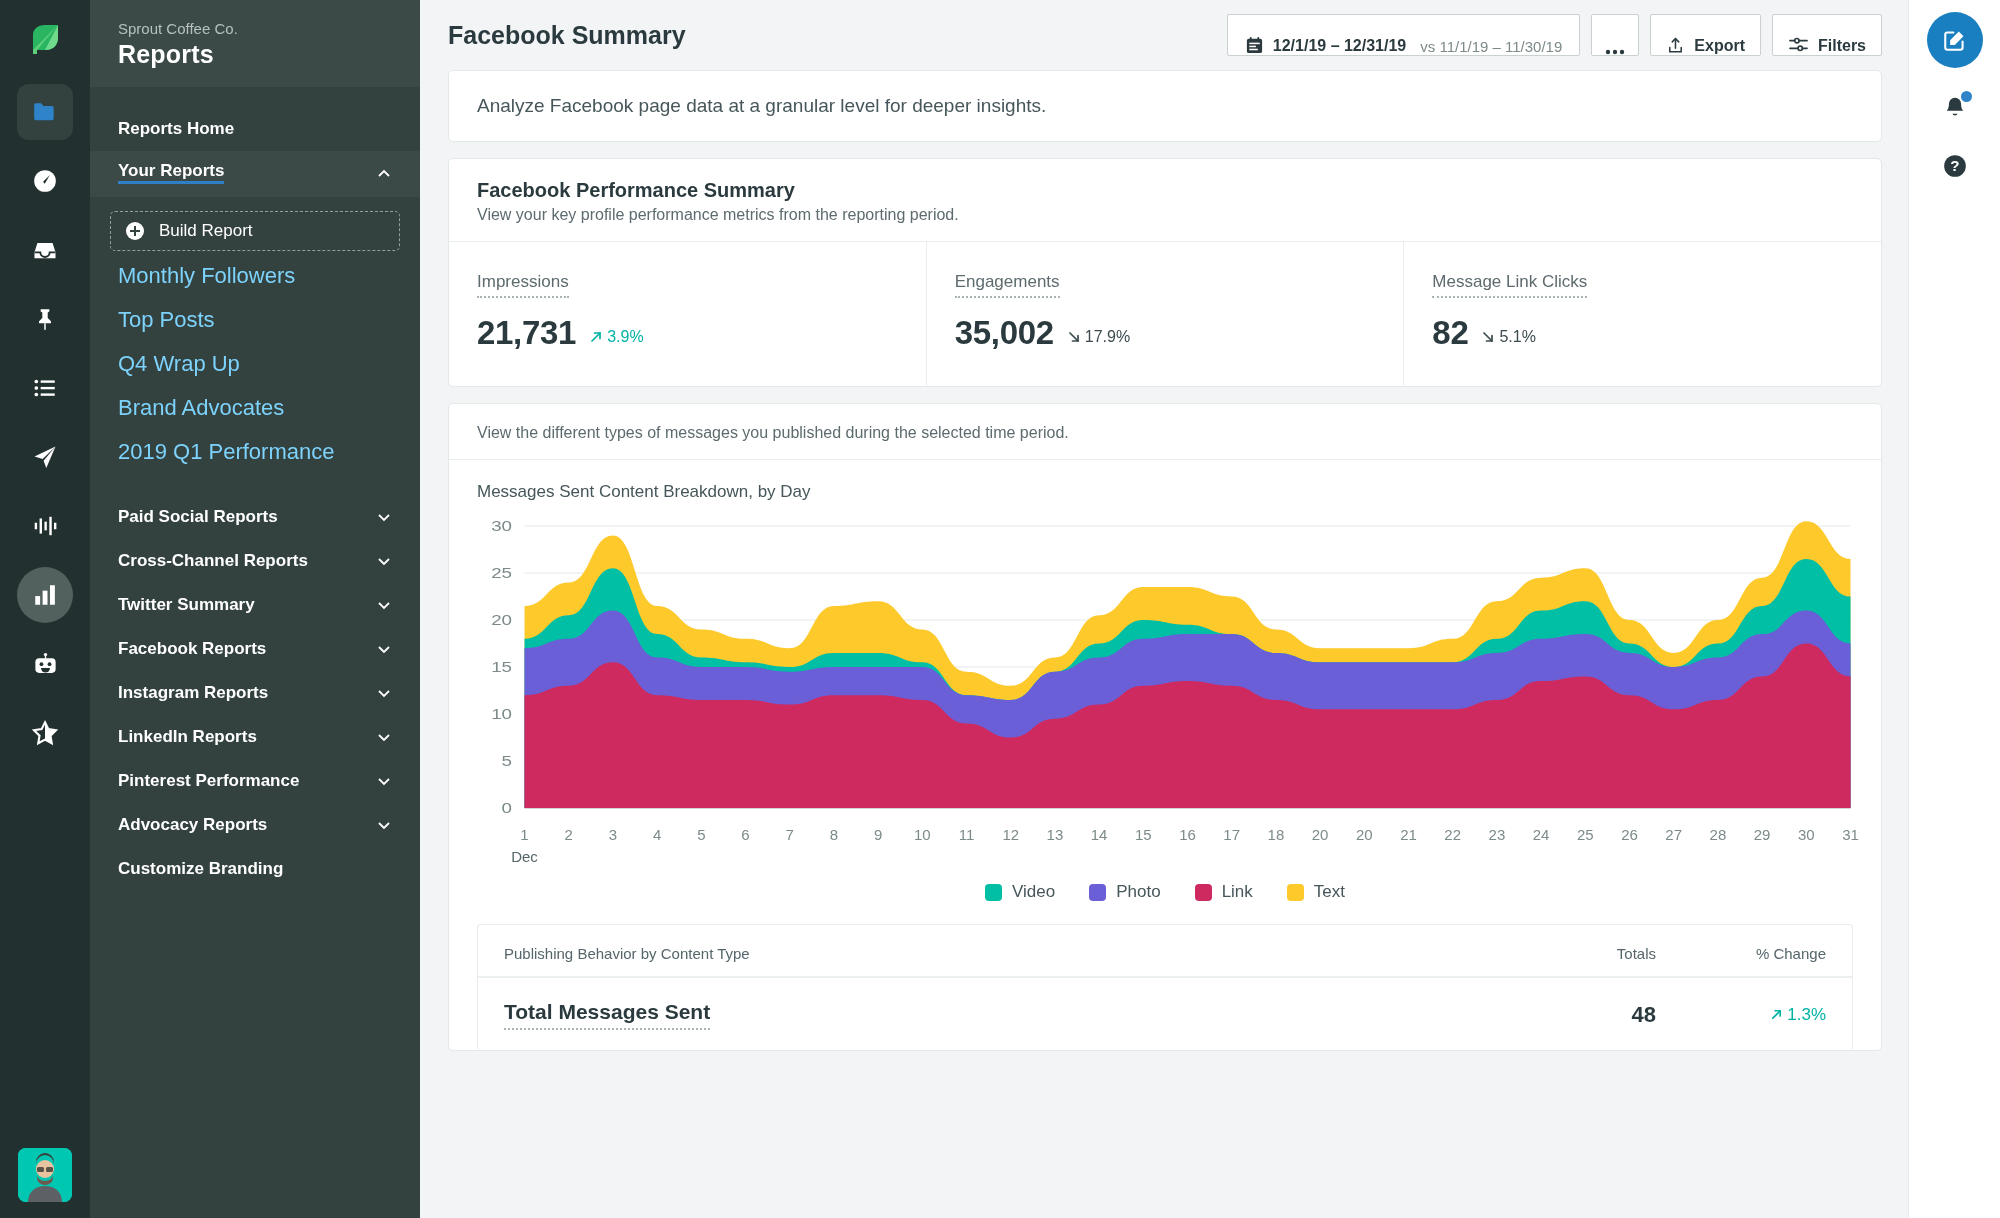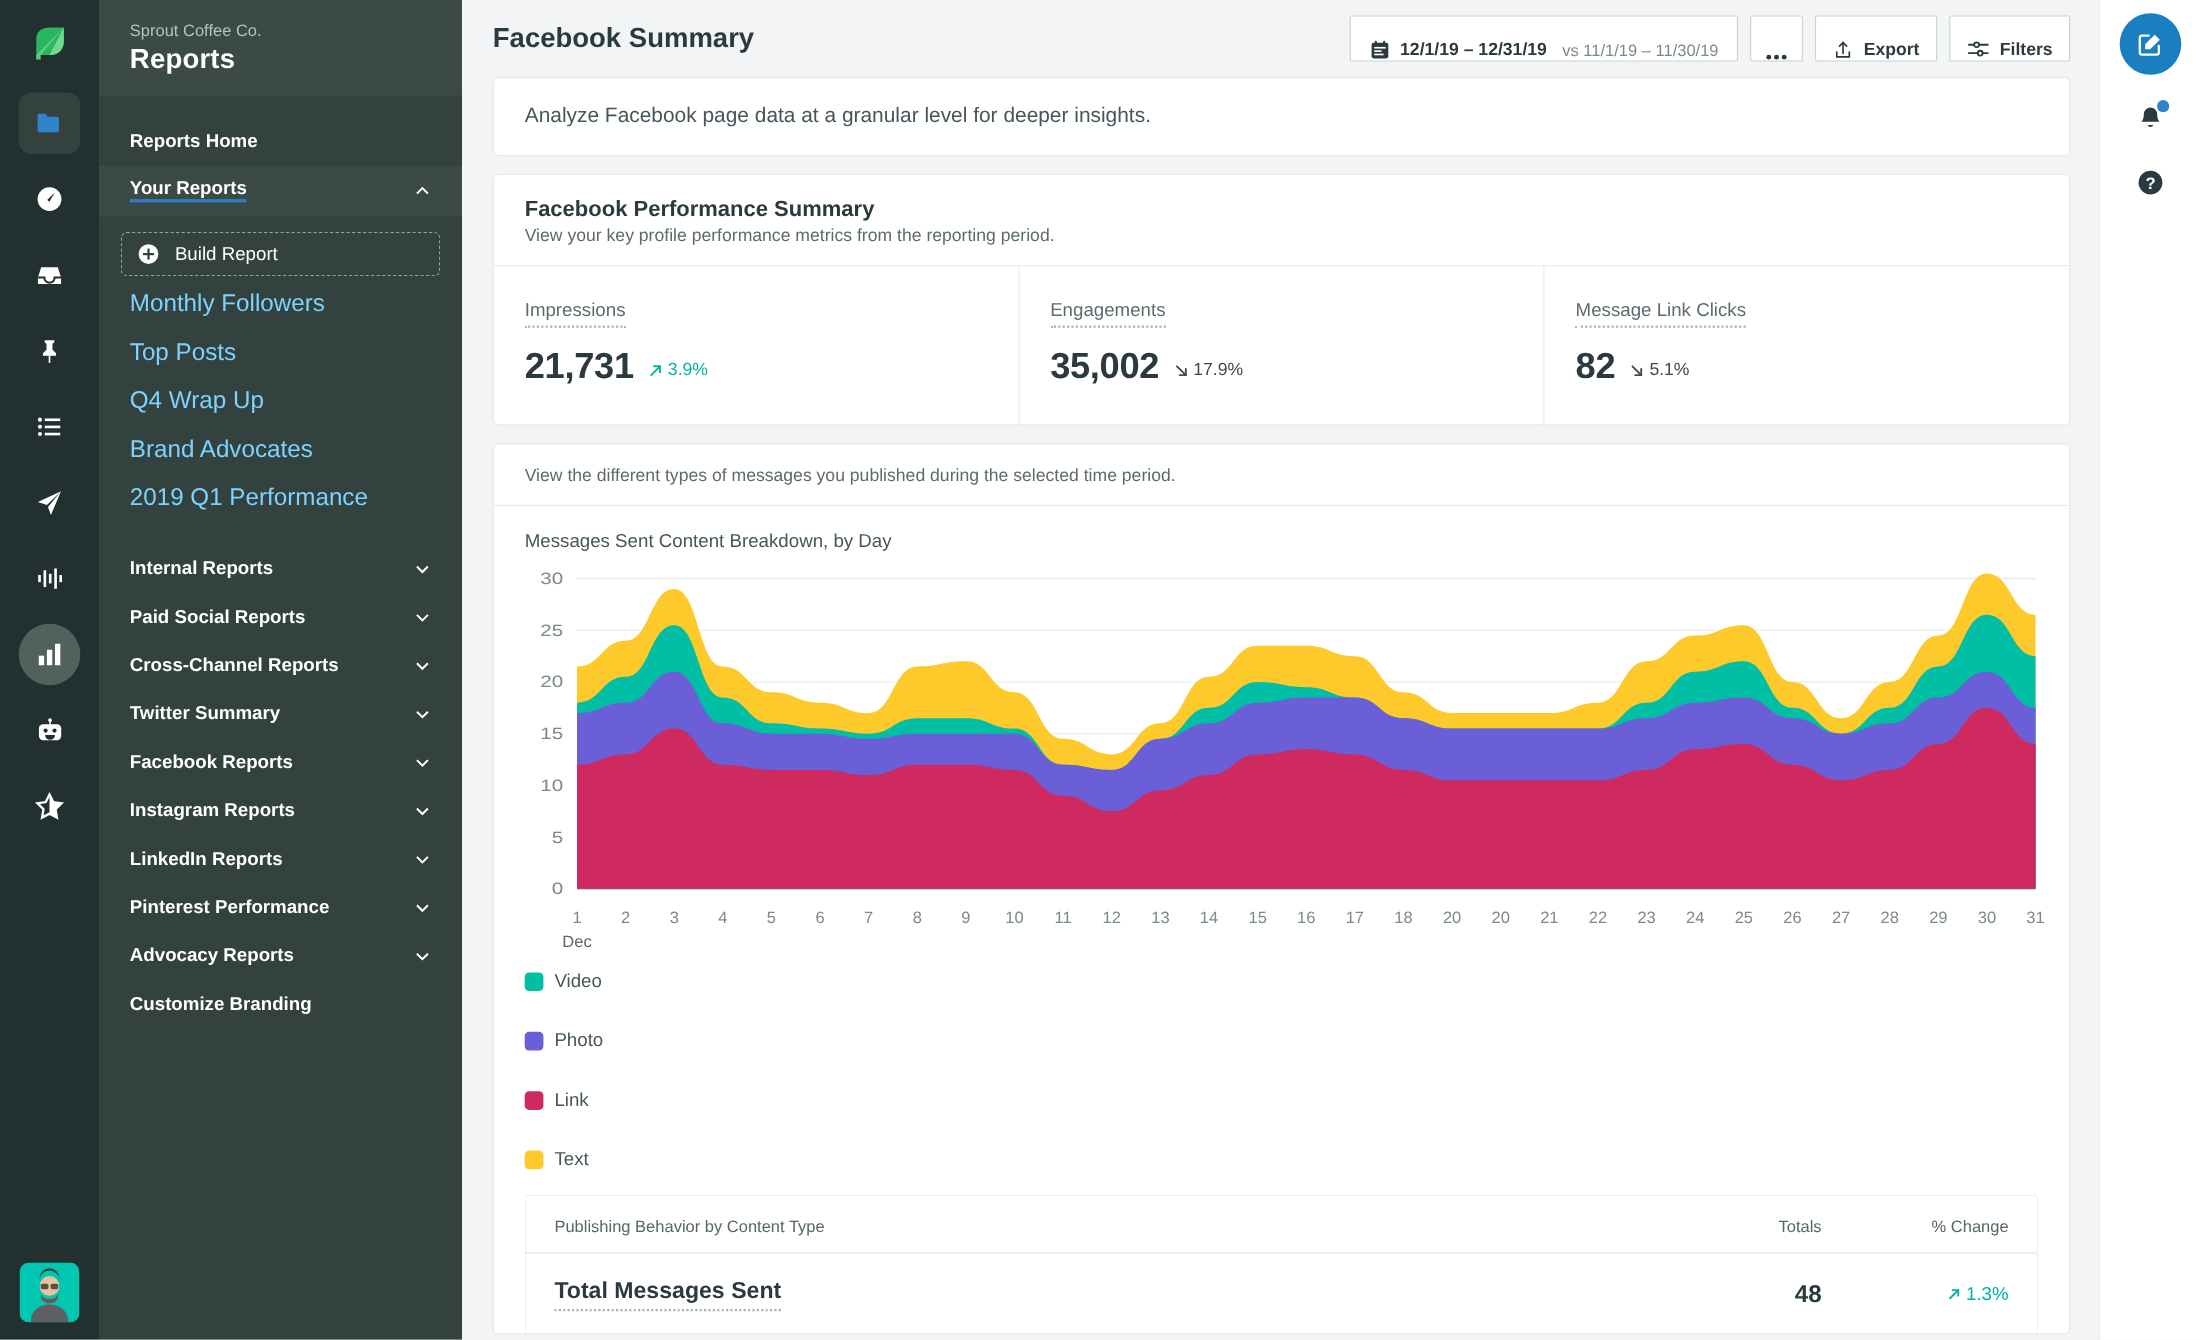--- a/index.html
+++ b/index.html
@@ -103,21 +103,21 @@
   }
   .metric-row { display: flex; align-items: baseline; gap: 13px; margin-top: 16px; }
   .metric-value { font-size: 33px; font-weight: bold; color: #2b3a3e; letter-spacing: -.3px; }
   .metric-change { font-size: 16px; display: flex; align-items: center; gap: 4px; }
   .metric-change.up { color: #00b3a4; }
   .metric-change.down { color: #3c4b4f; }
 
   .chart-wrap { padding: 22px 28px 0 28px; border-top: 1px solid #e9eded; }
   .chart-caption { font-size: 17px; color: #46565a; margin-bottom: 16px; }
   .chart-area { position: relative; height: 300px; }
-  .legend { display: flex; justify-content: center; gap: 34px; margin: 16px 0 22px 0; flex-direction: column; }
+  .legend { display: flex; justify-content: center; gap: 34px; margin: 16px 0 22px 0; }
   .legend-item { display: flex; align-items: center; gap: 10px; font-size: 17px; color: #46565a; }
   .swatch { width: 17px; height: 17px; border-radius: 4px; display:inline-block; }
 
   .tbl { margin: 0 28px; border: 1px solid #e8ecec; border-radius: 4px; border-bottom: none; }
   .tbl-head {
     display: flex; align-items: center; padding: 20px 26px 14px 26px;
     border-bottom: 2px solid #eceff0;
   }
   .th { font-size: 15px; color: #55666a; }
   .th.name { flex: 1; }
@@ -288,28 +288,20 @@
           </div>
         <div class="nav-sub">
             <span>Brand Advocates</span>
           </div>
         <div class="nav-sub">
             <span>2019 Q1 Performance</span>
           </div>
       </div>
 
       <div class="nav-group">
-        <div class="nav-row">
-          <span class="lbl">Internal Reports</span>
-          <span class="chev">
-              <svg width="16" height="16" viewBox="0 0 16 16" fill="none" stroke="#fff" stroke-width="1.8">
-                <path d="M3 6l5 5 5-5"></path>
-              </svg>
-            </span>
-        </div>
         <div class="nav-row">
           <span class="lbl">Paid Social Reports</span>
           <span class="chev">
               <svg width="16" height="16" viewBox="0 0 16 16" fill="none" stroke="#fff" stroke-width="1.8">
                 <path d="M3 6l5 5 5-5"></path>
               </svg>
             </span>
         </div>
         <div class="nav-row">
           <span class="lbl">Cross-Channel Reports</span>

